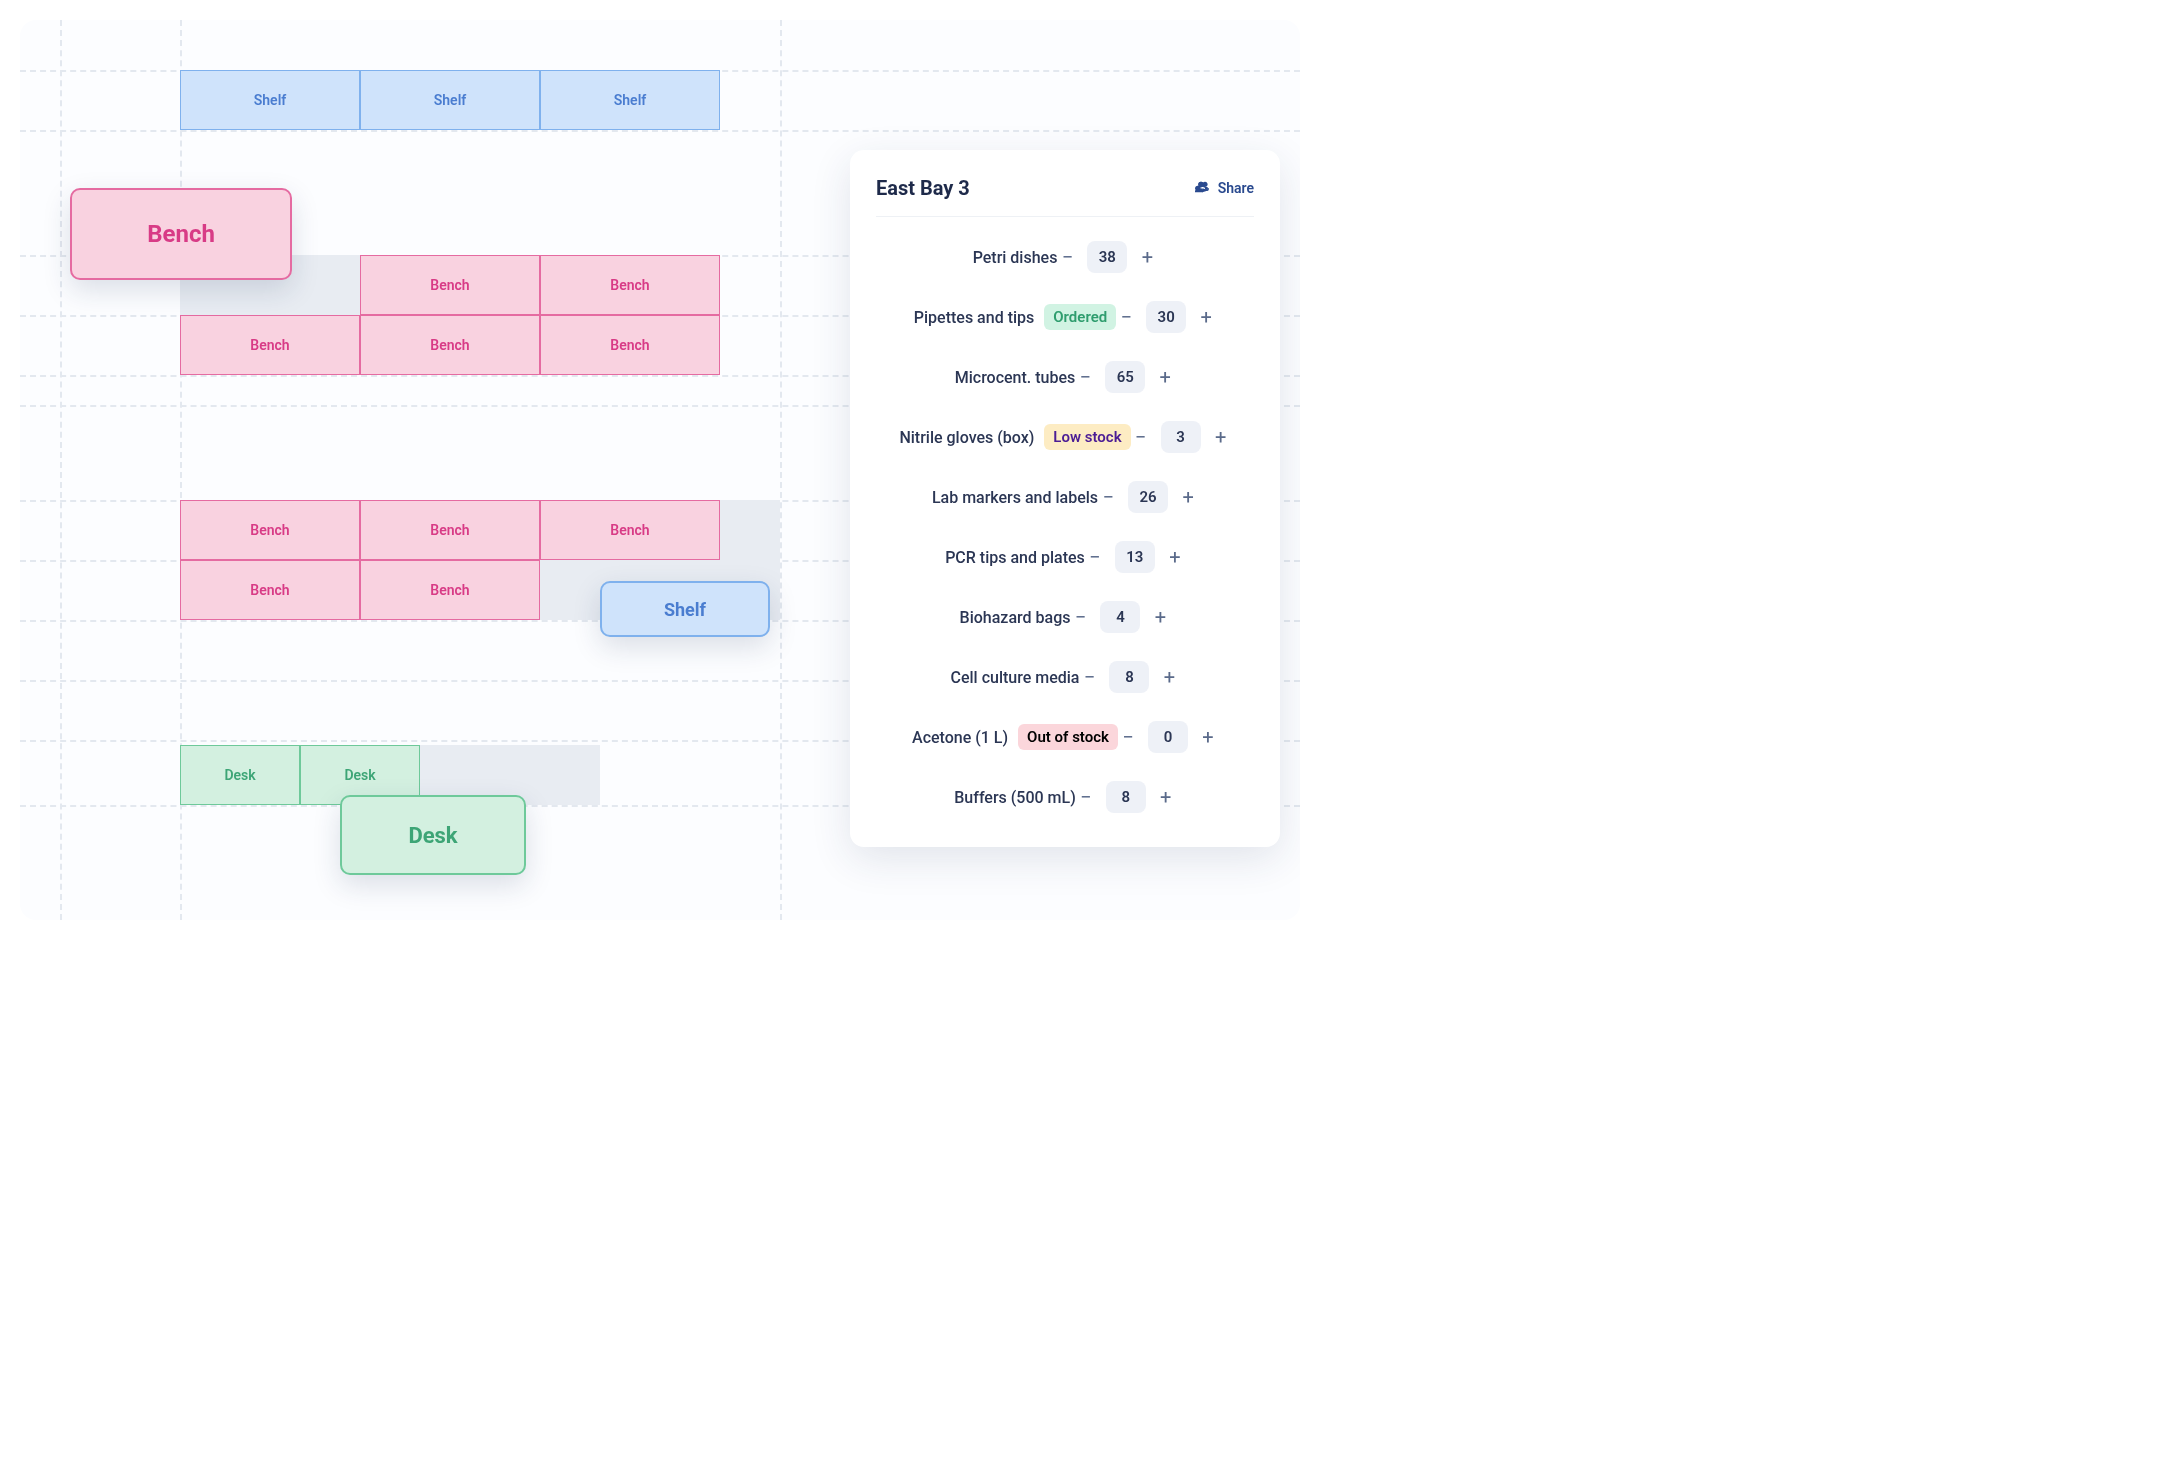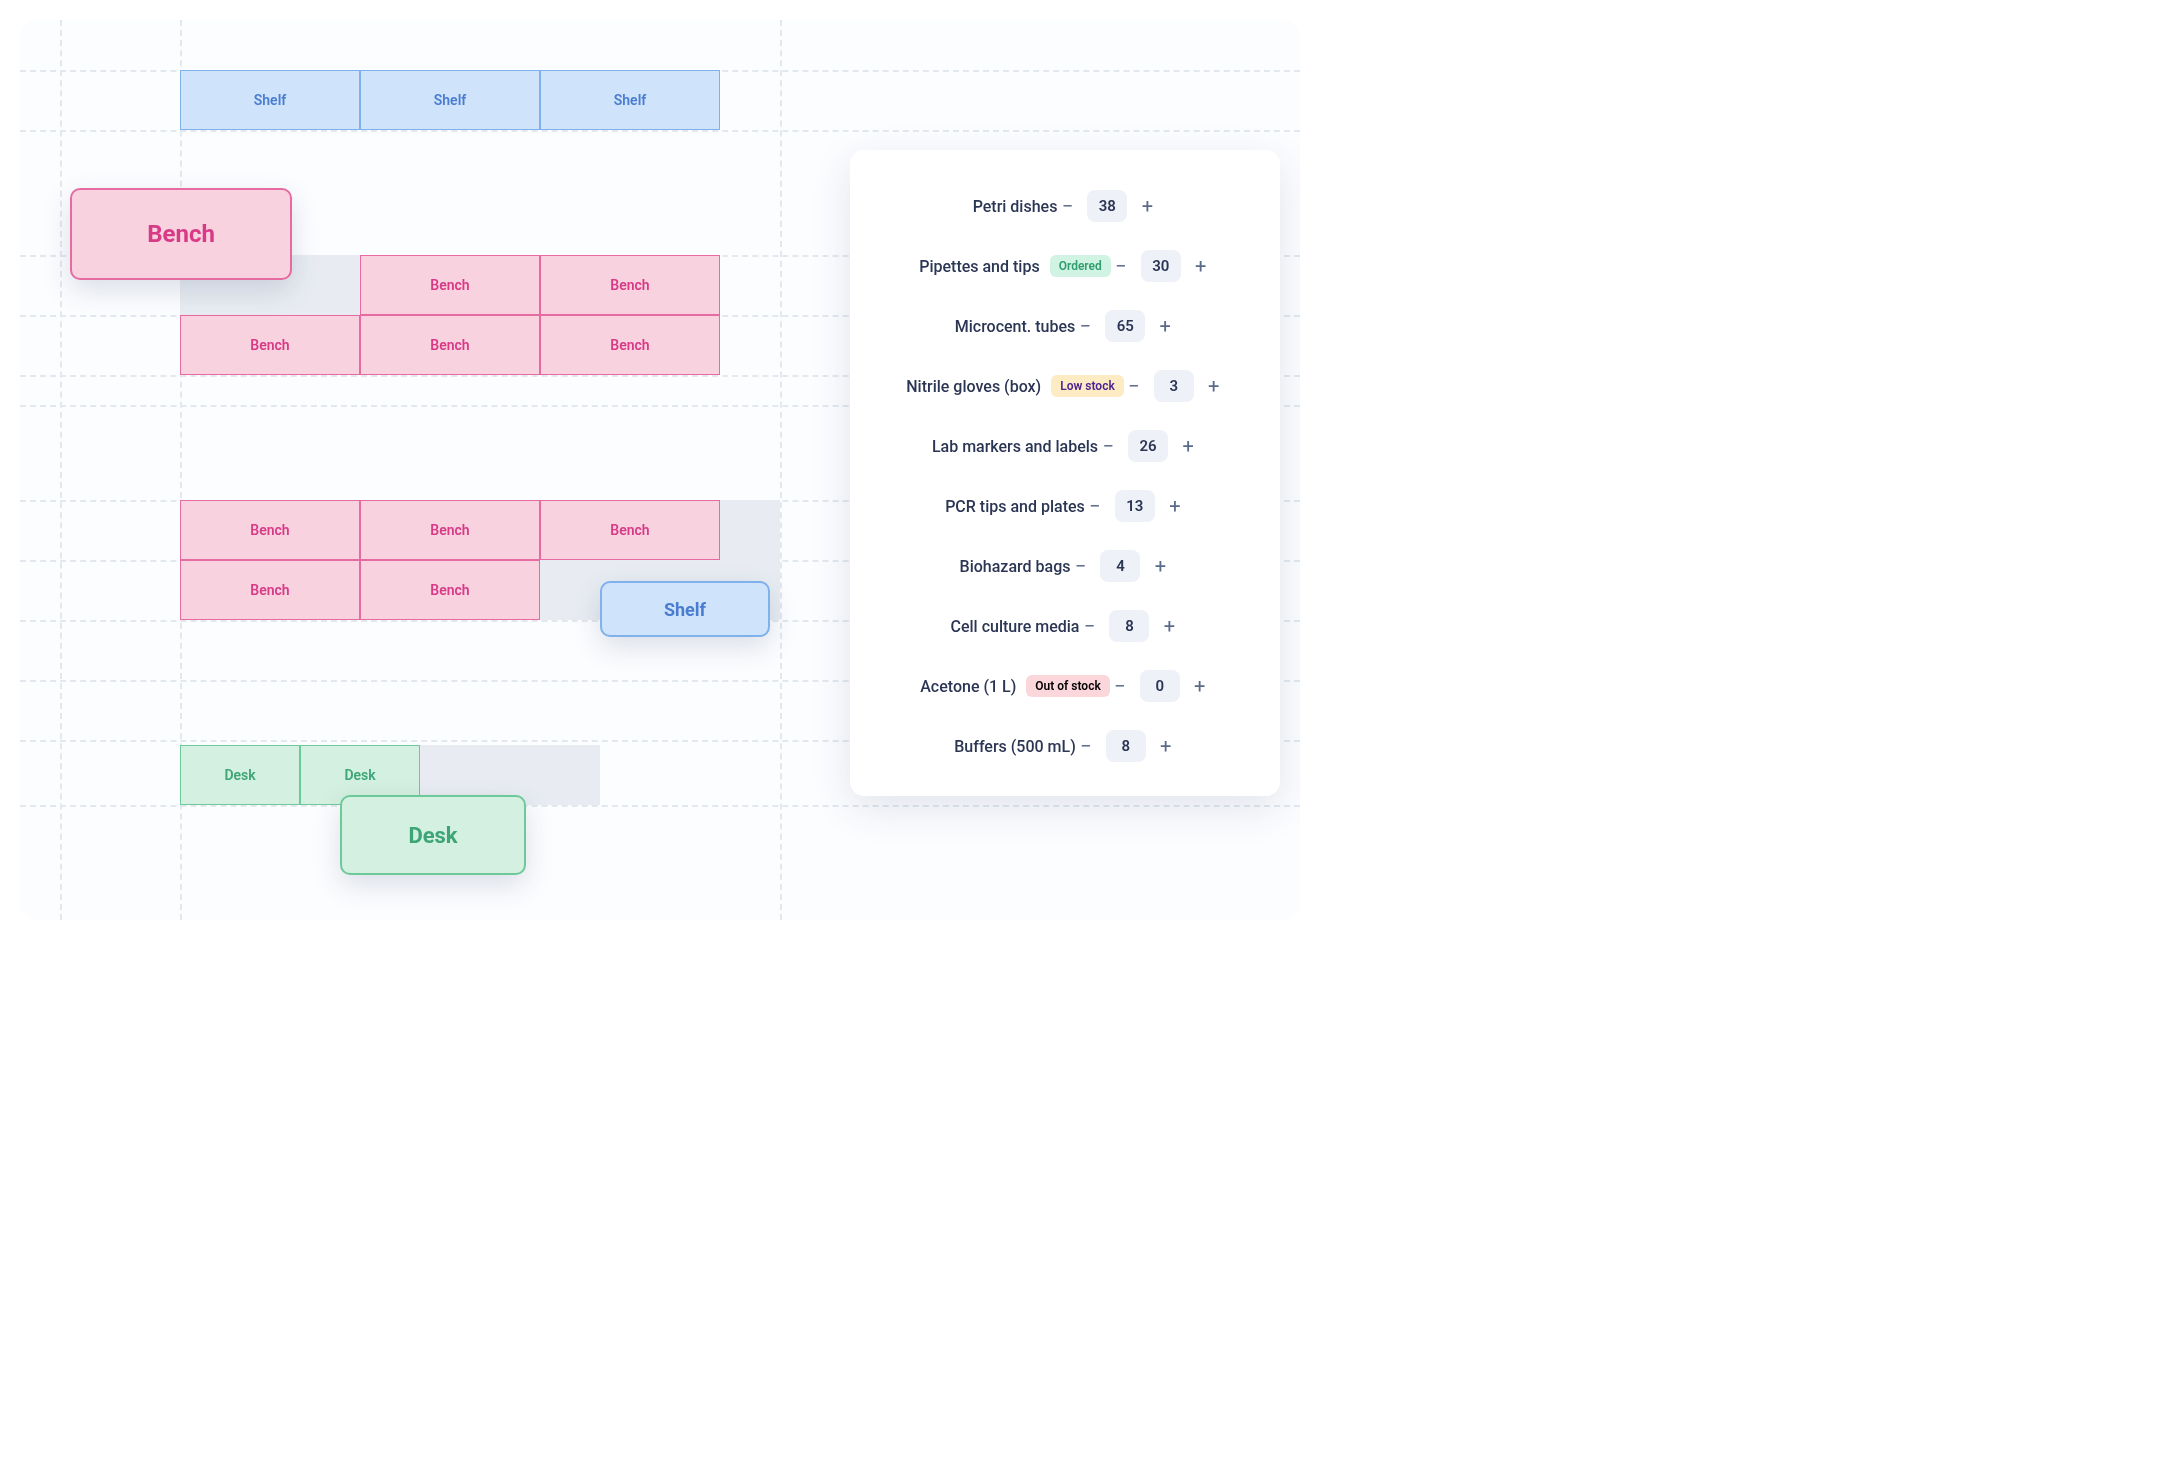--- a/index.html
+++ b/index.html
@@ -127,21 +127,21 @@
     display: flex;
     align-items: center;
     gap: 10px;
   }
   .item-name {
     font-size: 16px;
     color: #2b3654;
     font-weight: 500;
   }
   .badge {
-    font-size: 12px;
+    font-size: 15px;
     font-weight: 600;
     padding: 4px 9px;
     border-radius: 6px;
   }
   .badge-ordered { background: #d1f3e3; color: #2f9d6e; }
   .badge-low { background: #fdecc3; color: #4c1d95; }
   .badge-out { background: #fbd6db; color: #000000; }
   .stepper {
     display: flex;
     align-items: center;
@@ -255,20 +255,34 @@
   <div class="area desk-cell" style="left:280px; top:725px; width:120px; height:60px;">
       <span>Desk</span>
     </div>
   <div class="area placeholder-cell" style="left:400px; top:725px; width:180px; height:60px;"></div>
 
   <div class="area lifted desk-lifted" style="left:320px; top:775px; width:186px; height:80px;">
       <span>Desk</span>
     </div>
 
   <div class="panel">
+    <div class="panel-header">
+      <div class="panel-title">East Bay 3</div>
+      <div class="share-btn">
+        <span>
+          <svg viewBox="0 0 24 24">
+              <path d="M15 12c2.21 0 4-1.79 4-4s-1.79-4-4-4-4 1.79-4 4c0 .24.02.47.06.7L7 10.5A3.99 3.99 0 0 0 4 10c-2.21 0-4 1.79-4 4s1.79 4 4 4c1.3 0 2.45-.62 3.18-1.58L11 18v2l10-3-10-3v2l-3.5-1.2A4 4 0 0 0 8 14c0-.24-.02-.47-.06-.7L12 11.5c.73.93 1.86 1.5 3 1.5z"></path>
+              <circle cx="9" cy="8" r="4"></circle>
+              <path d="M15 14v-2h4v2h2v2h-2v2h-2v-2h-2v-2z" fill="#2a4a8f"></path>
+              <path d="M9 4a4 4 0 1 0 0 8 4 4 0 0 0 0-8zm0 10c-3 0-9 1.5-9 4.5V20h12v-2c0-.5.1-1 .3-1.4C10.8 15 9.6 14 9 14z"></path>
+            </svg>
+        </span>
+        <span>Share</span>
+      </div>
+    </div>
     <div id="inventory-list">
         <div class="item-row">
           <div class="item-left">
             <span class="item-name">Petri dishes</span>
           </div>
           <div class="stepper">
             <div class="step-btn">−</div>
             <div class="count-box">38</div>
             <div class="step-btn">+</div>
           </div>

